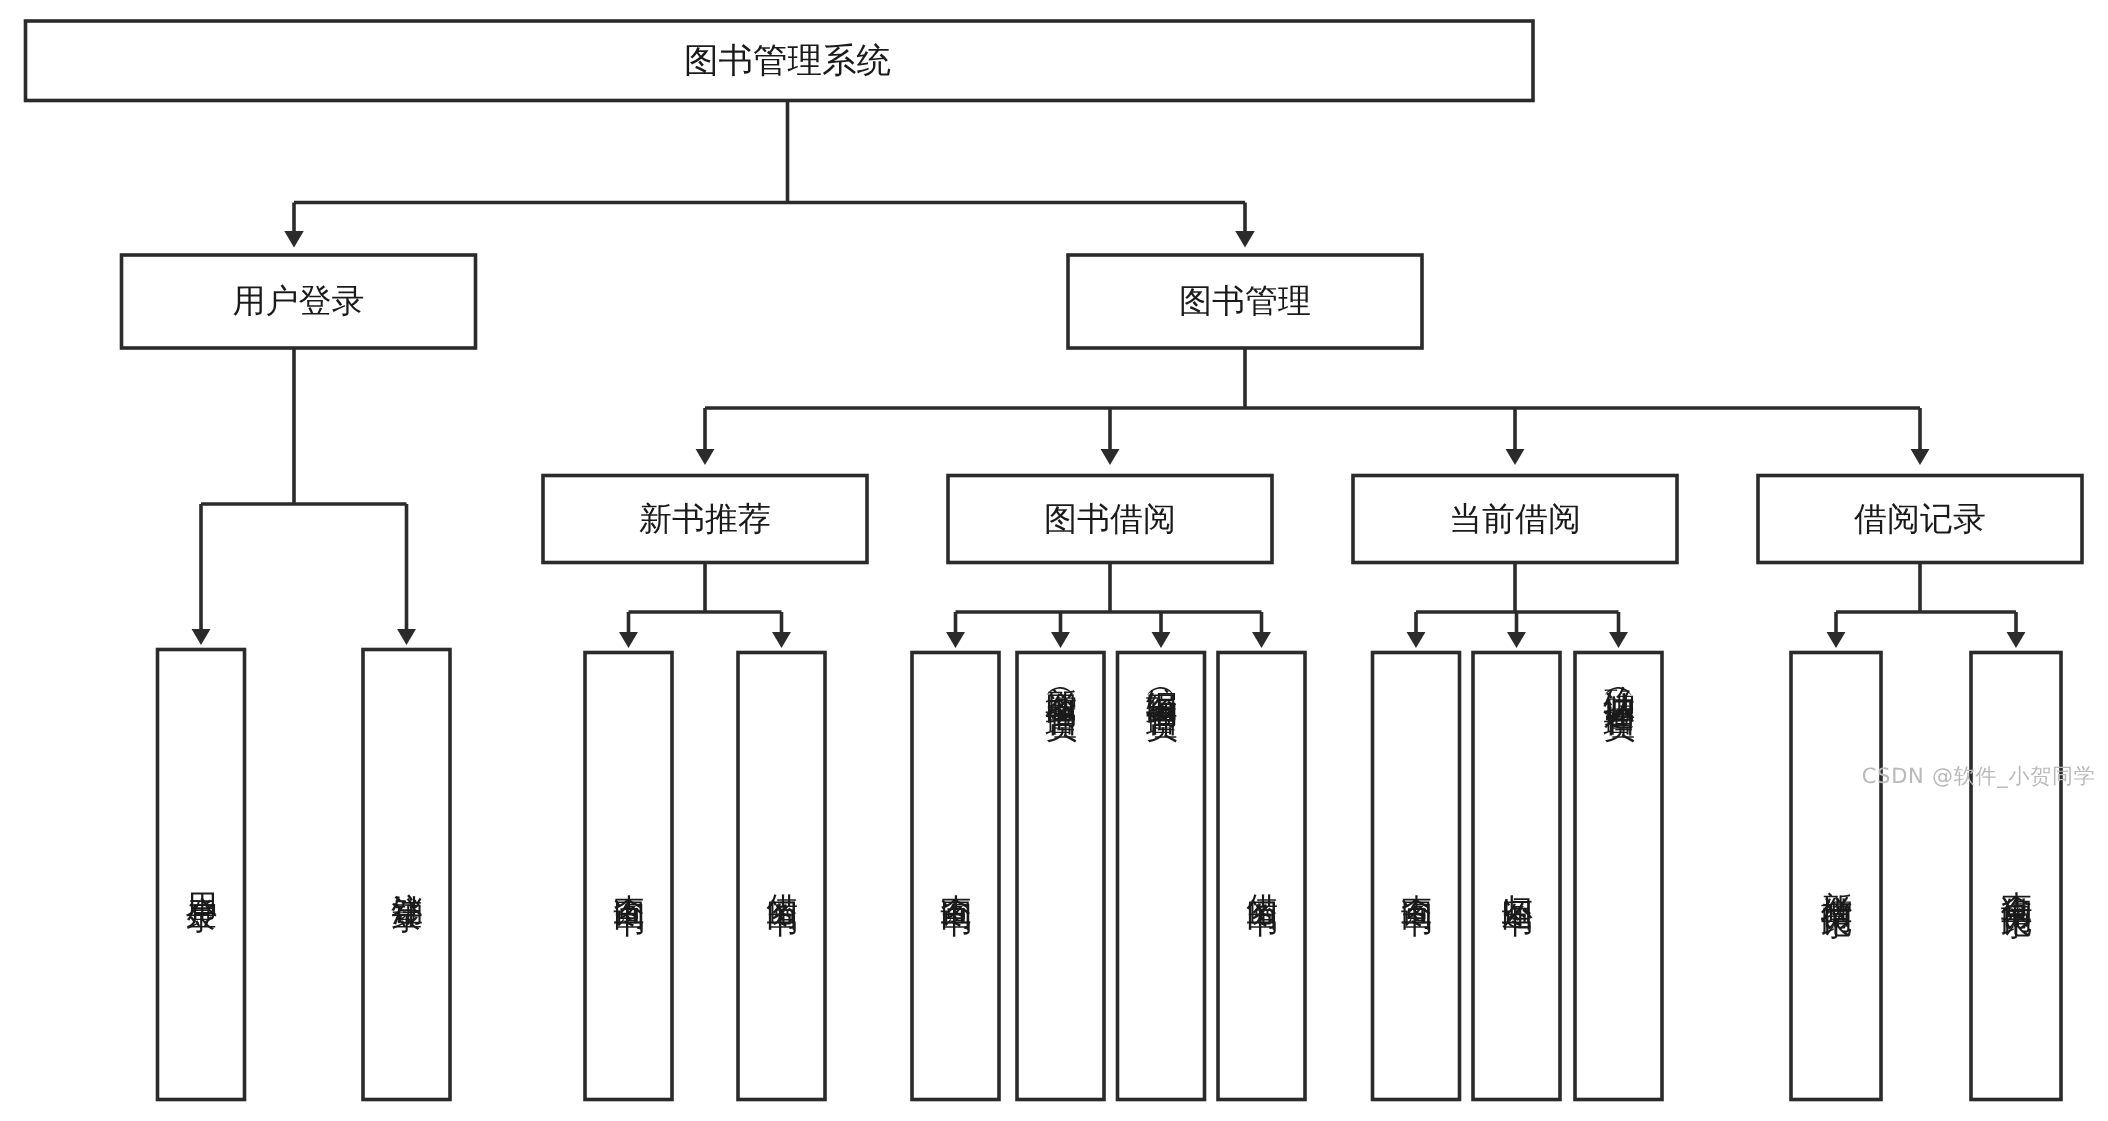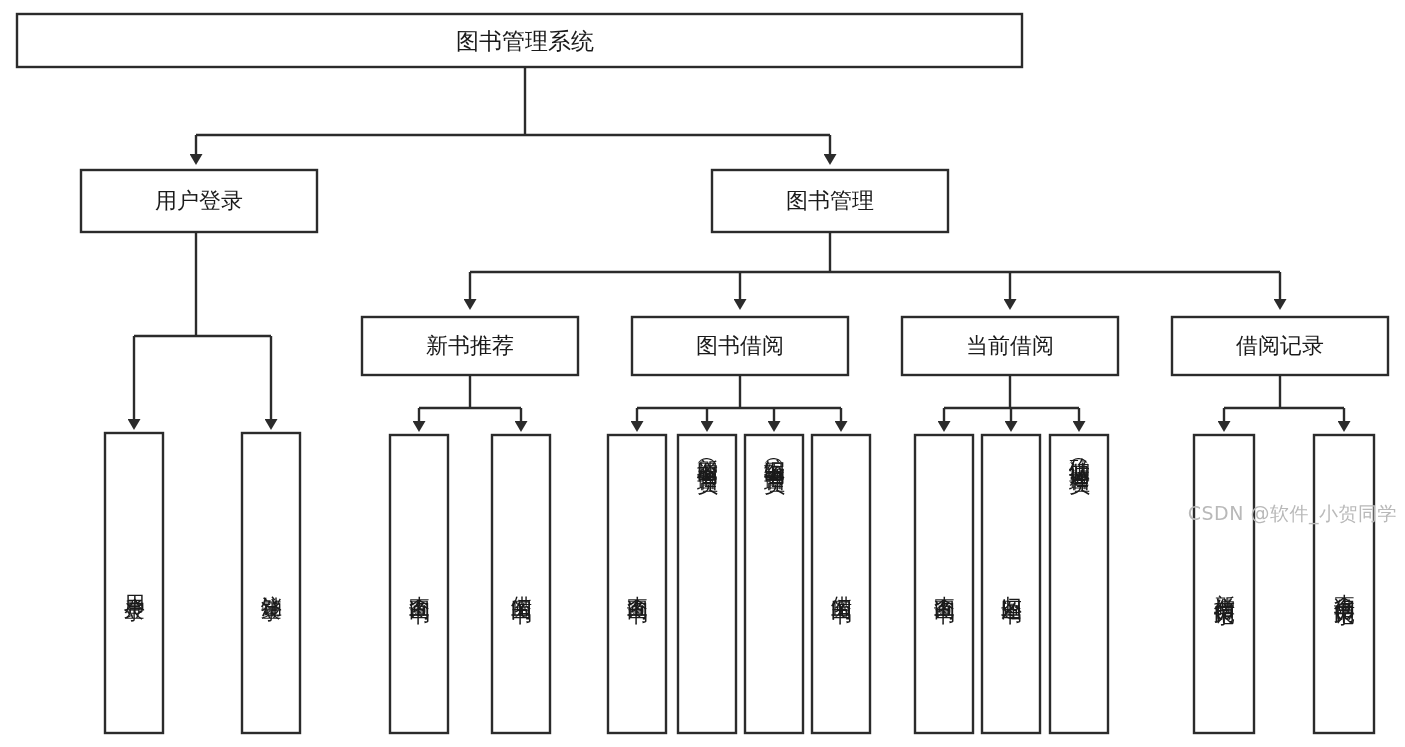--- a/index.html
+++ b/index.html
@@ -72,21 +72,21 @@
     line-height: 1;
     letter-spacing: 2.5px;
     color: #1a1a1a;
     white-space: nowrap;
   }
   #watermark {
     position: absolute;
     right: 8px;
     bottom: 4px;
     font-family: "DejaVu Sans", "Liberation Sans", sans-serif;
-    font-size: 19px;
+    font-size: 14px;
     color: #b9b9b9;
     letter-spacing: 0.5px;
     white-space: nowrap;
   }
 </style>
 </head>
 <body>
 
 <div id="diagram-root">
 

